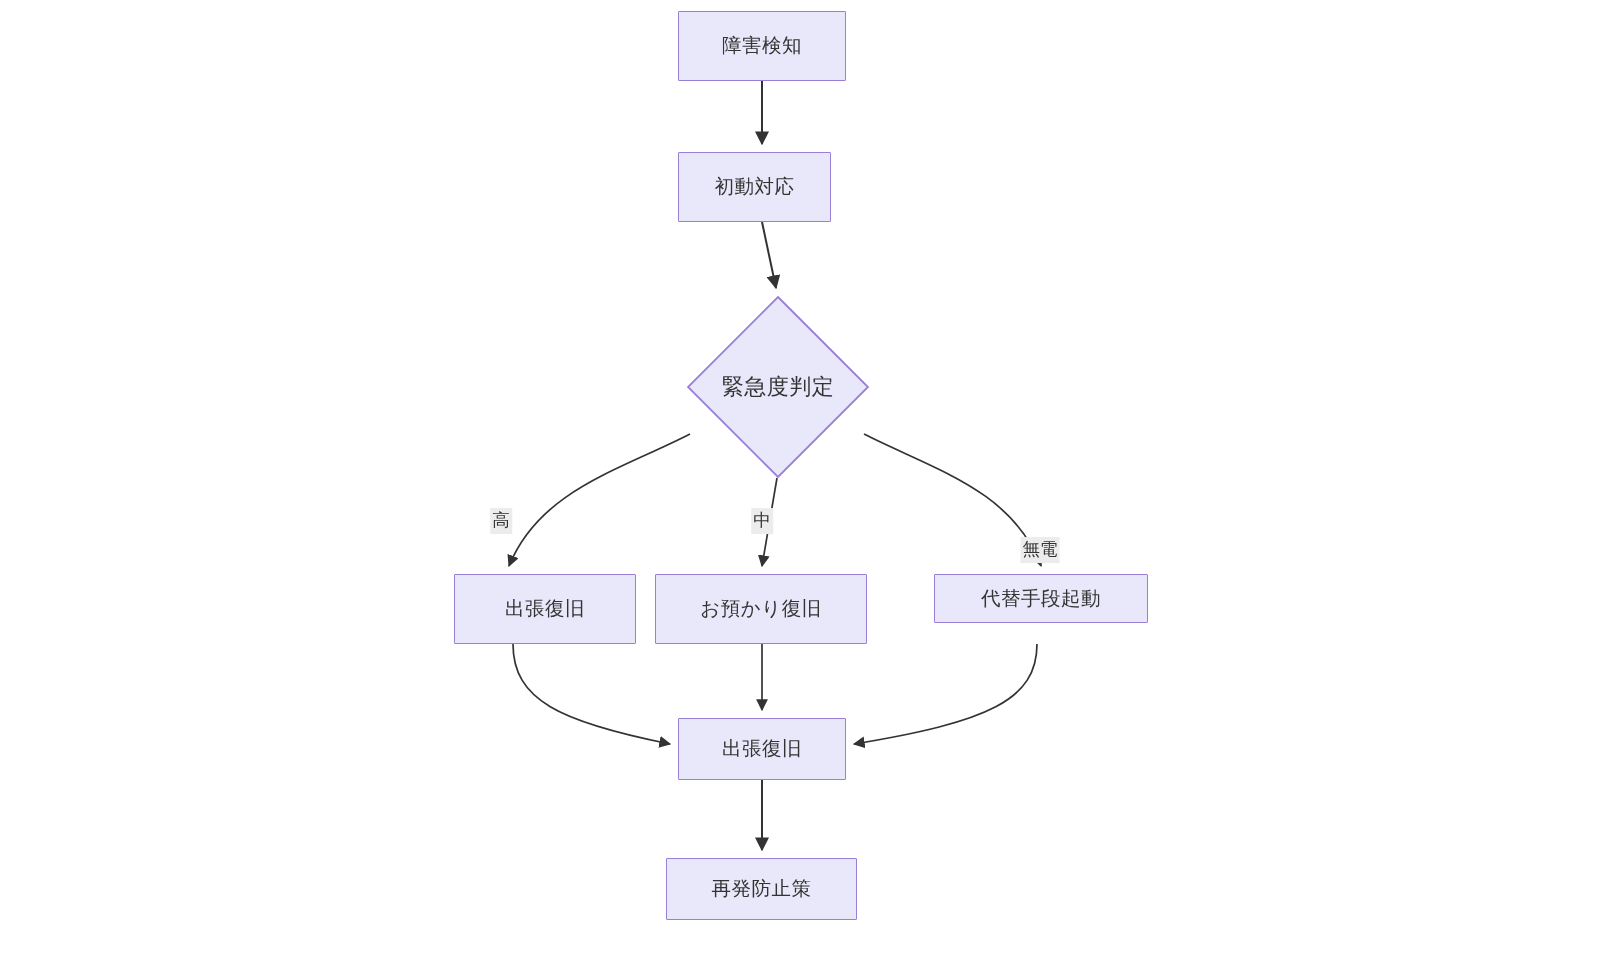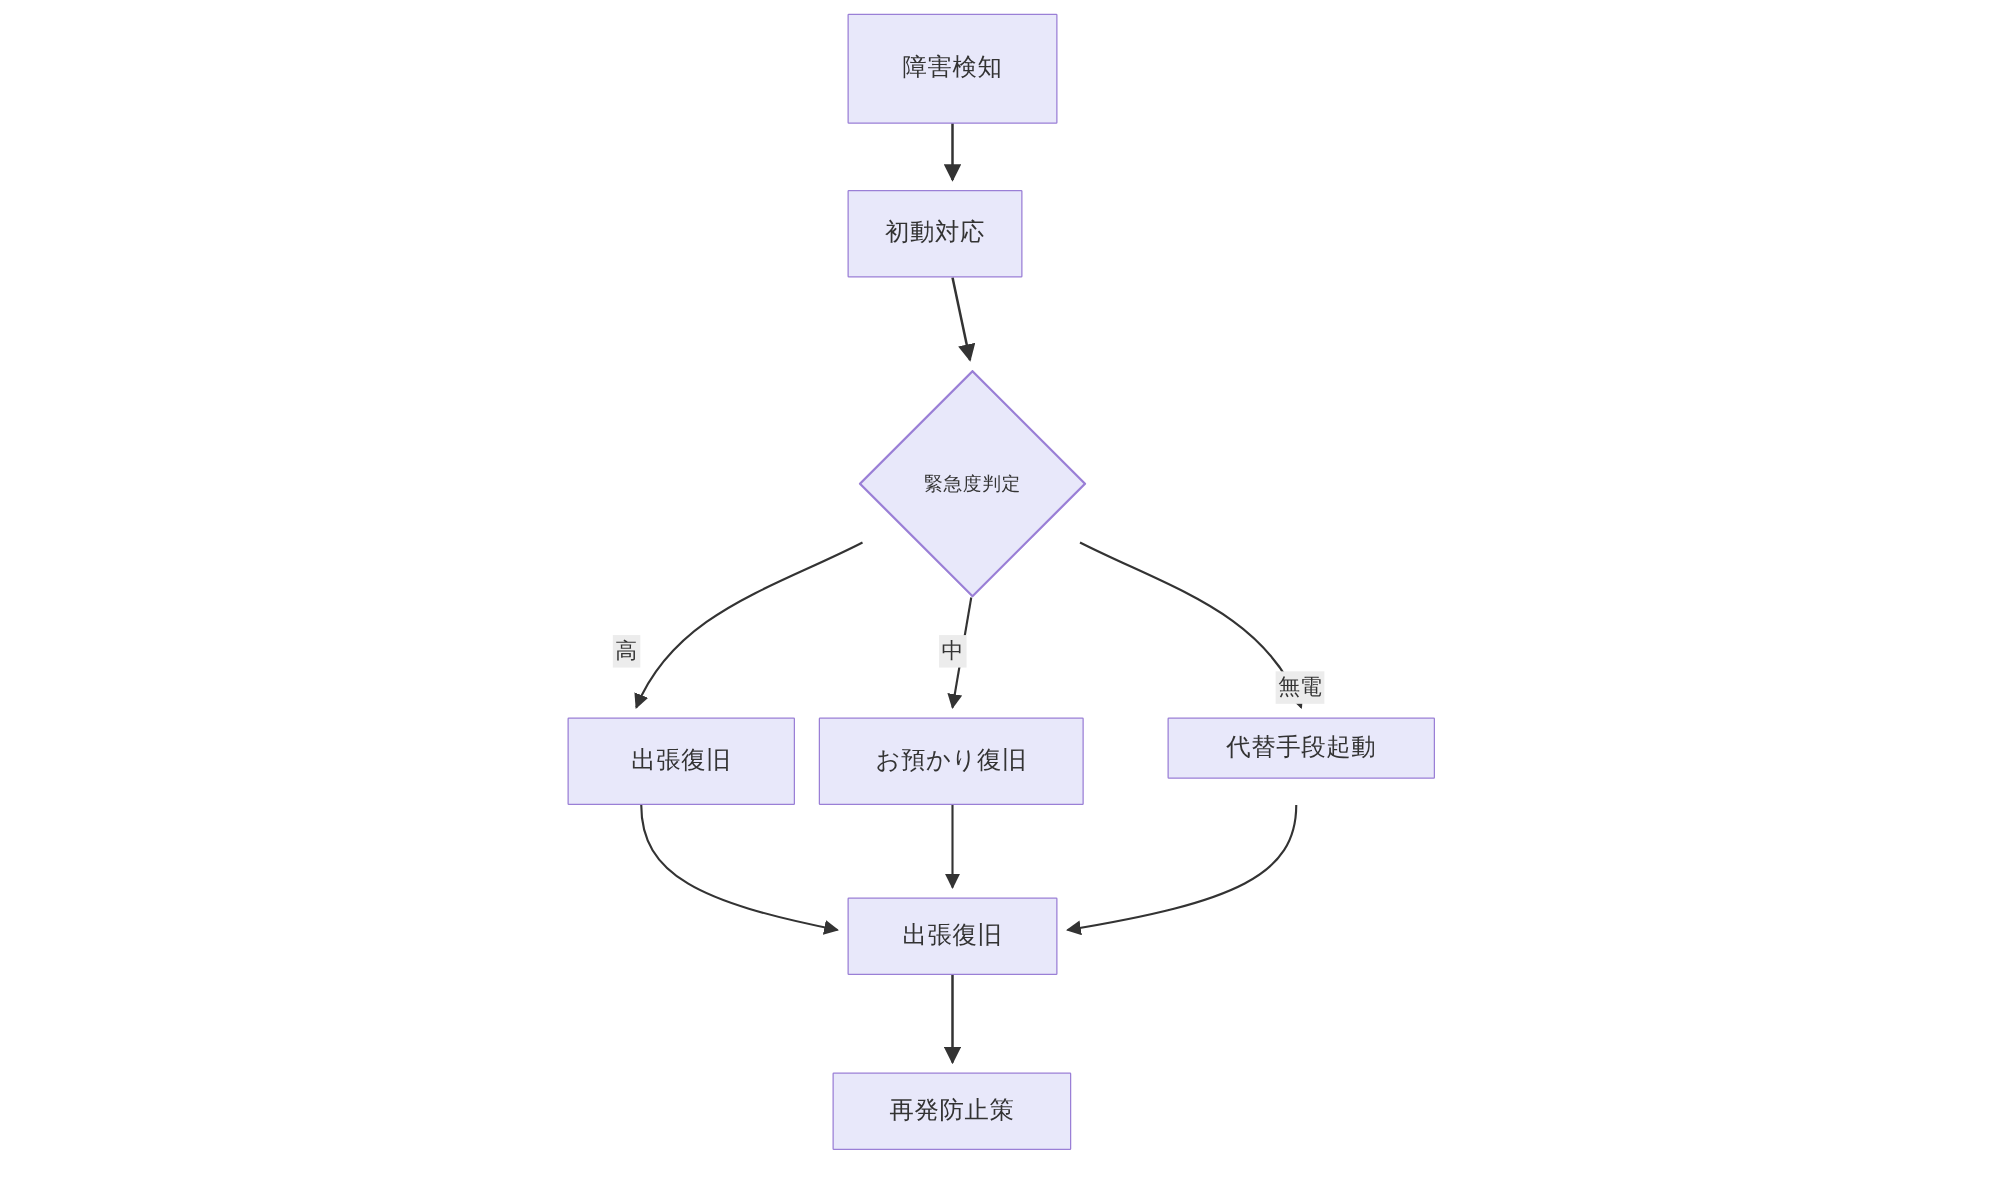--- a/index.html
+++ b/index.html
@@ -51,21 +51,21 @@
   .node-diamond .diamond-shape {
     position: absolute;
     top: 0; left: 0;
     width: 100%;
     height: 100%;
   }
   .node-diamond .diamond-label {
     position: relative;
     z-index: 2;
     color: #333333;
-    font-size: 15px;
+    font-size: 22px;
     letter-spacing: 0.5px;
     white-space: nowrap;
   }
   .edge-label {
     position: absolute;
     background: #ececec;
     color: #333333;
     font-size: 17.5px;
     line-height: 1.25;
     padding: 2px 2px;
@@ -98,25 +98,25 @@
 
     <path d="M 513,644 C 513,700 560,722 670,744" fill="none" stroke="#333333" stroke-width="1.7" marker-end="url(#arrow)"></path>
 
     <path d="M 762,644 L 762,710" fill="none" stroke="#333333" stroke-width="1.7" marker-end="url(#arrow)"></path>
 
     <path d="M 1037,644 C 1037,700 988,722 854,744" fill="none" stroke="#333333" stroke-width="1.7" marker-end="url(#arrow)"></path>
 
     <path d="M 762,780 L 762,850" fill="none" stroke="#333333" stroke-width="2" marker-end="url(#arrow)"></path>
   </svg>
 
-  <div class="node" style="left:678px; top:11px; width:168px; height:88px;">
+  <div class="node" style="left:678px; top:11px; width:168px; height:70px;">
     <span>障害検知</span>
   </div>
 
-  <div class="node" style="left:678px; top:152px; width:140px; height:70px;">
+  <div class="node" style="left:678px; top:152px; width:153px; height:70px;">
     <span>初動対応</span>
   </div>
 
   <div class="node-diamond" style="left:687px; top:296px; width:182px; height:182px;">
     <svg class="diamond-shape" viewBox="0 0 182 182" preserveAspectRatio="none" xmlns="http://www.w3.org/2000/svg">
       <polygon points="91,1 181,91 91,181 1,91" fill="#e8e8fa" stroke="#9a7fd6" stroke-width="1.8"></polygon>
     </svg>
     <span class="diamond-label">緊急度判定</span>
   </div>
 

